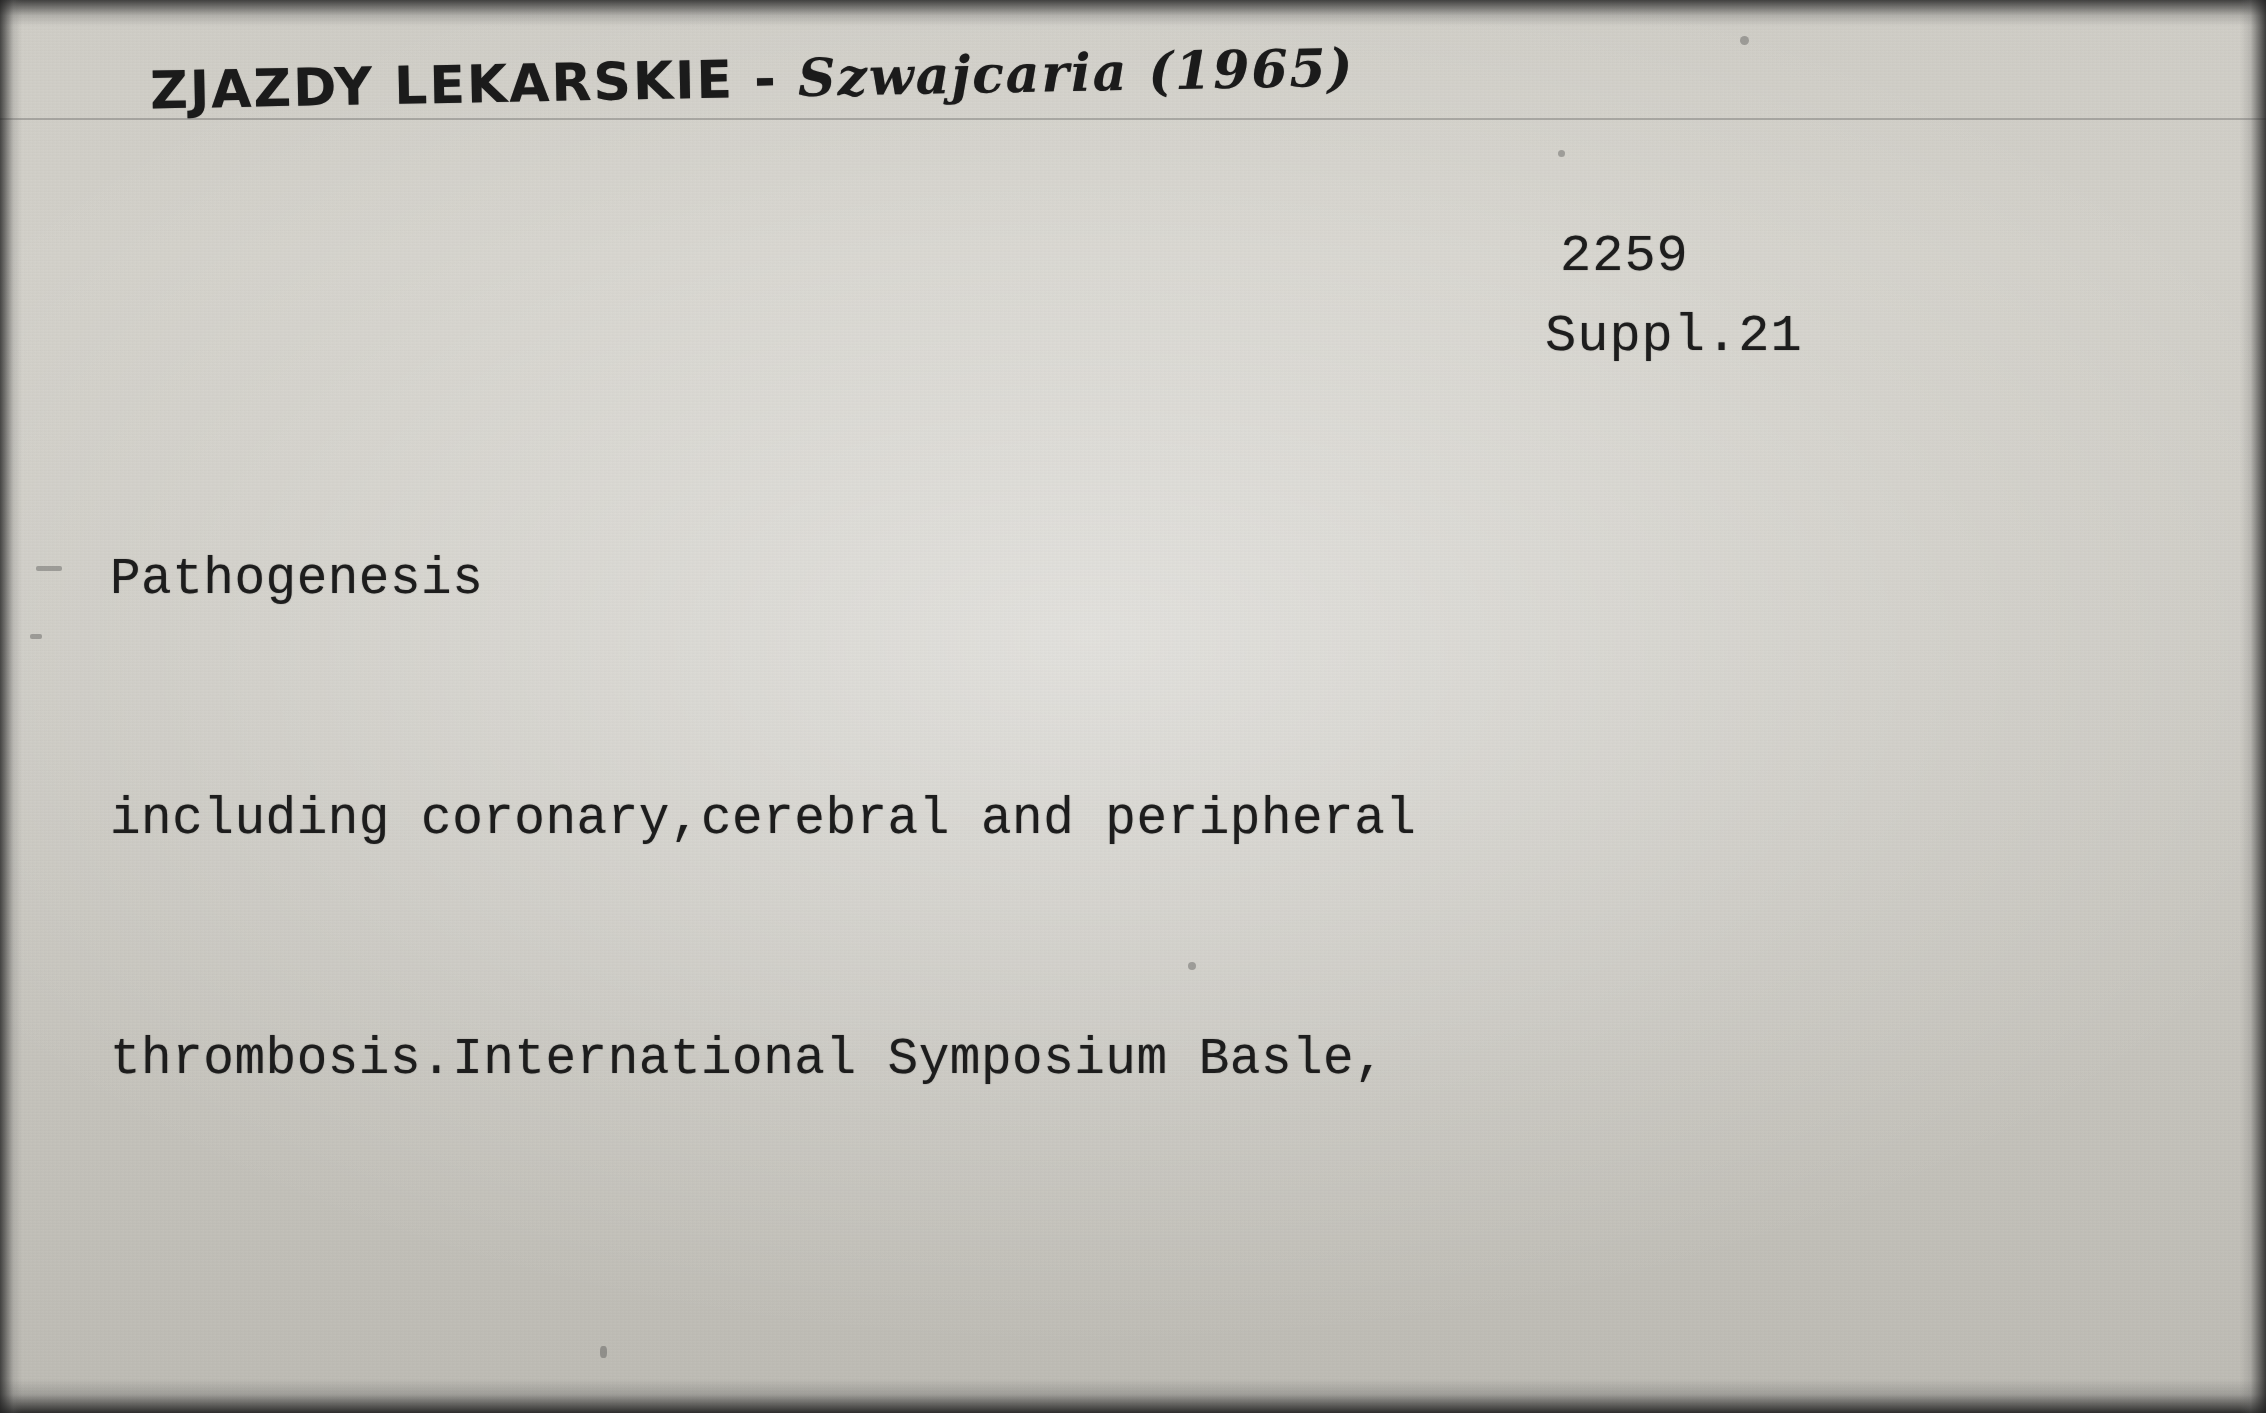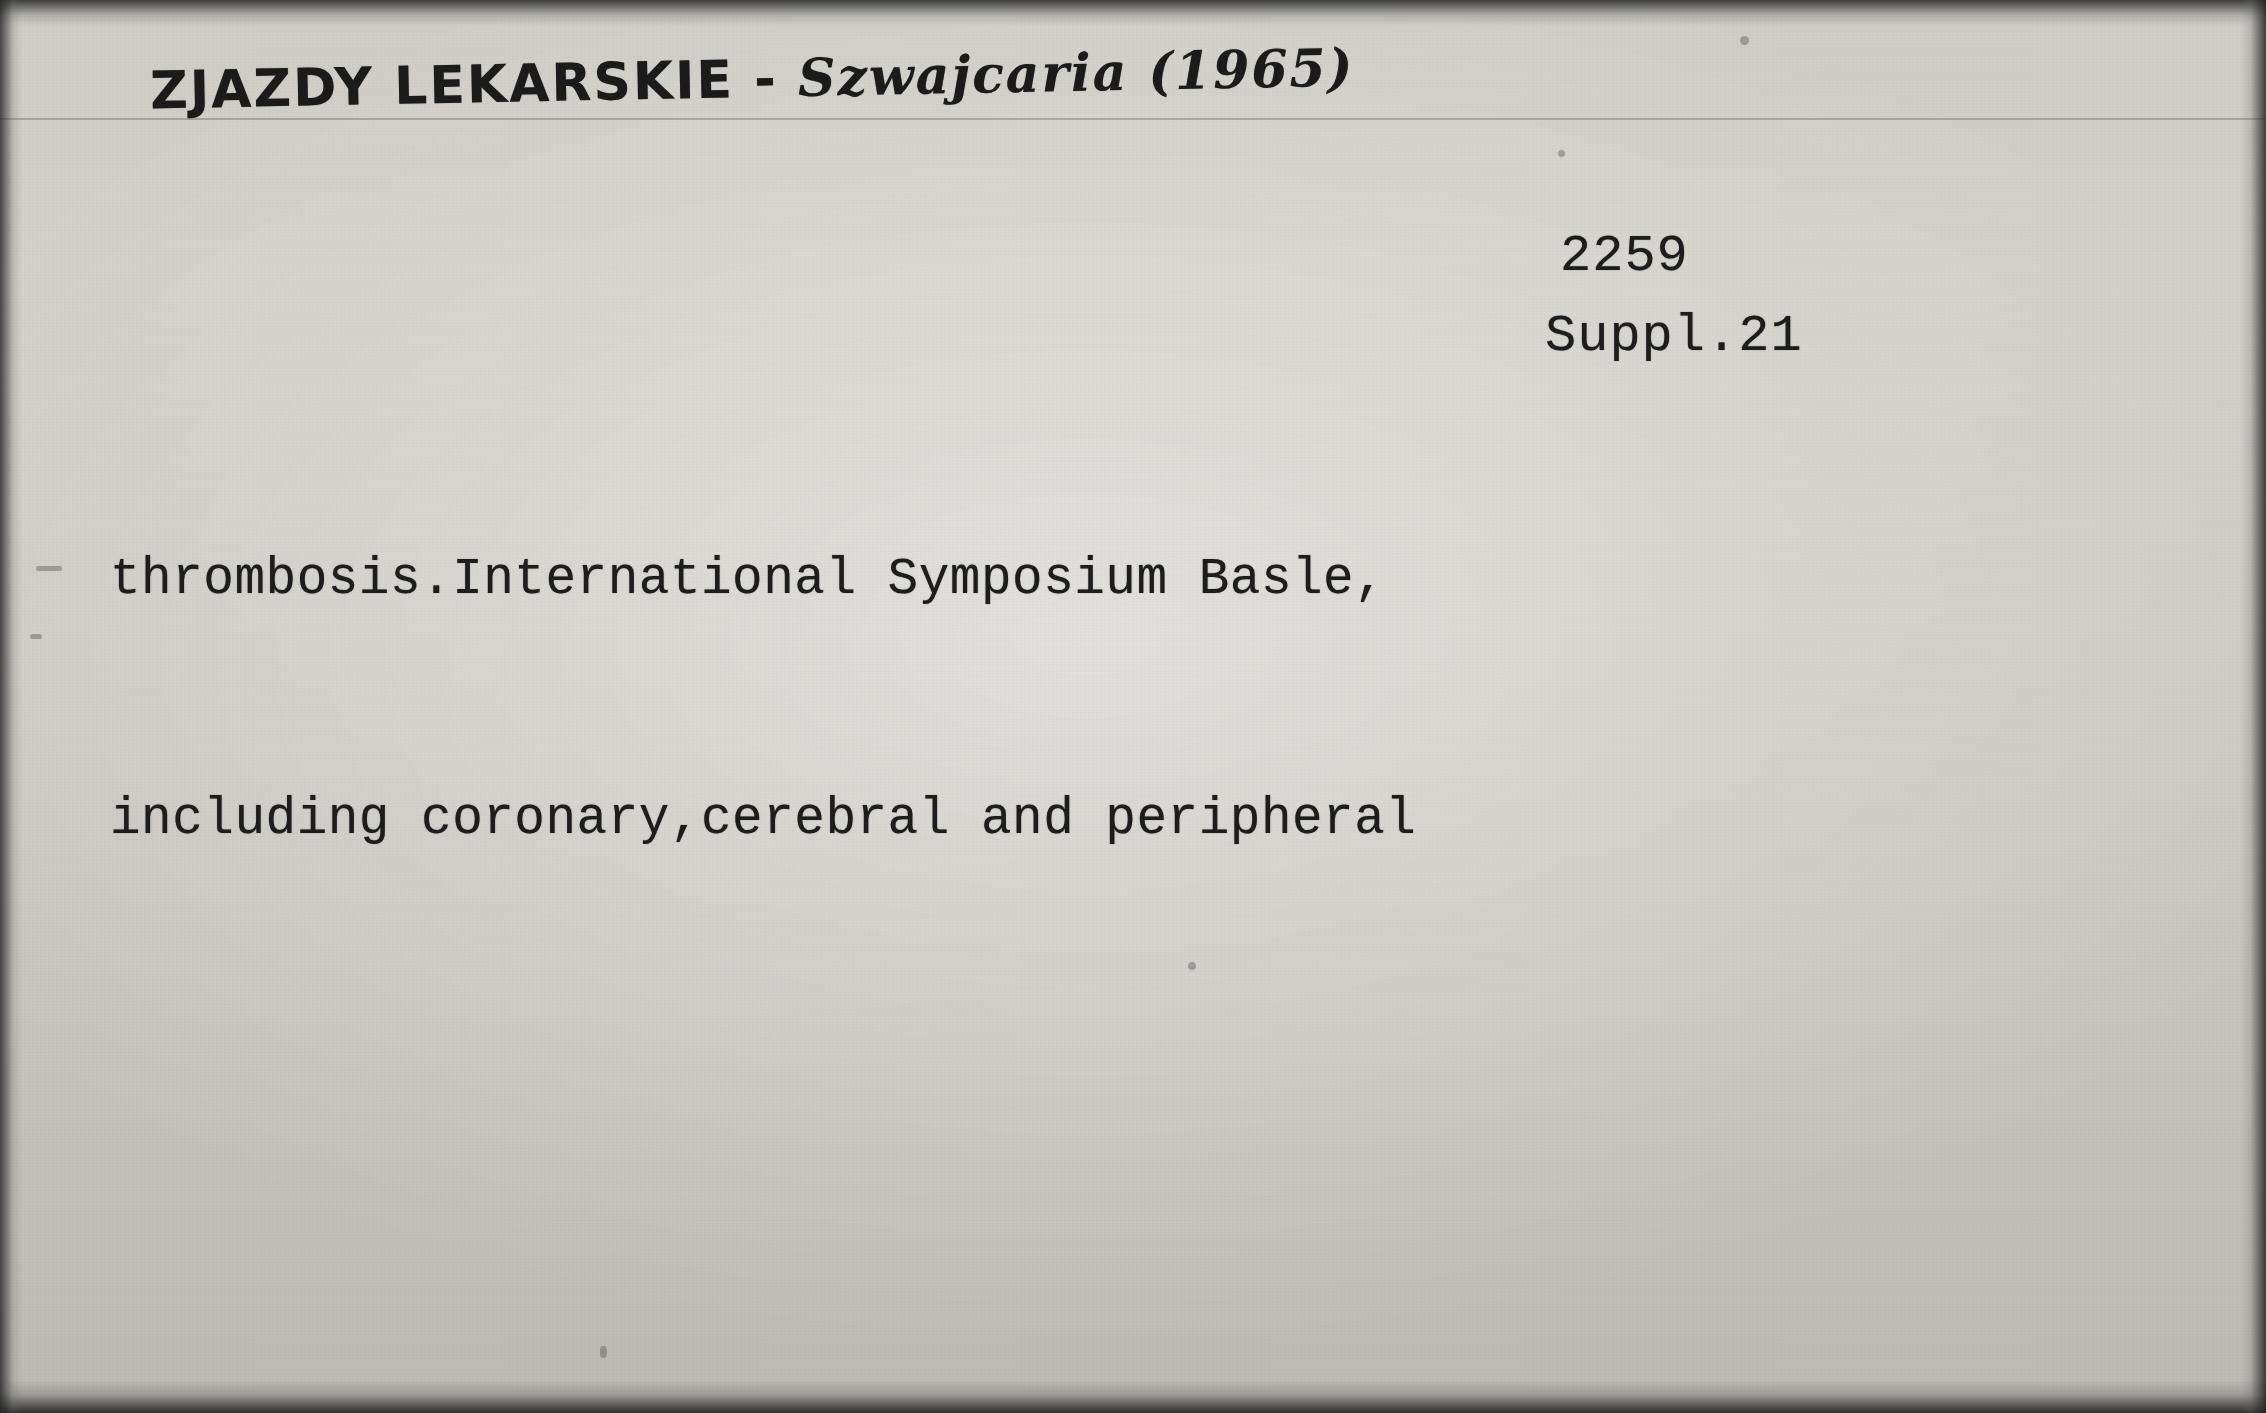--- a/index.html
+++ b/index.html
@@ -141,22 +141,23 @@
   <div class="rule-line" style="top:118px;"></div>
 
   <div class="handwritten">
     <span class="hw-part1">ZJAZDY LEKARSKIE - </span><span class="hw-part2">Szwajcaria </span><span class="hw-part3">(1965)</span>
   </div>
 
   <div class="tw corner-num">2259</div>
   <div class="tw corner-suppl">Suppl.21</div>
 
   <div class="tw body-block">
+    <span class="ln">Pathogenesis</span>
+    <span class="ln">including coronary,cerebral and peripheral</span>
     <span class="ln">thrombosis.International Symposium Basle,</span>
-    <span class="ln">including coronary,cerebral and peripheral</span>
     
     
     
     
     
   </div>
 
   <div class="speck" style="left:1740px; top:36px; width:9px; height:9px;"></div>
   <div class="speck" style="left:1558px; top:150px; width:7px; height:7px;"></div>
   <div class="speck" style="left:1188px; top:962px; width:8px; height:8px;"></div>

